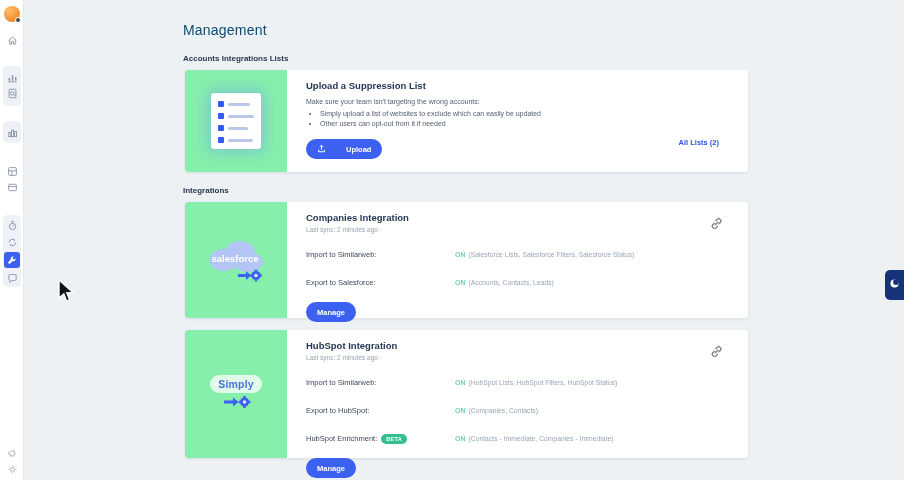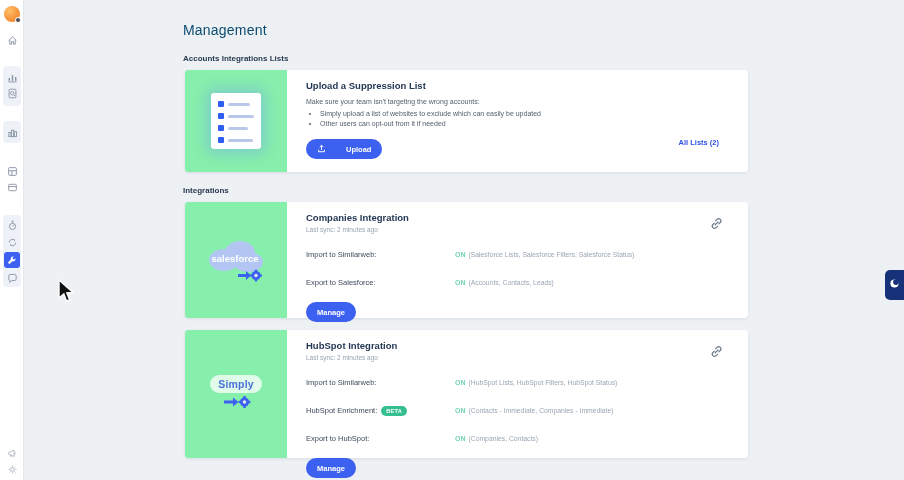--- a/index.html
+++ b/index.html
@@ -275,30 +275,30 @@
       <div class="card-title">HubSpot Integration</div>
       <div class="last-sync">Last sync: 2 minutes ago</div>
       <div class="irow">
         <span class="ilabel">
             <span>Import to Similarweb:</span>
           </span>
         <span><span class="istatus">ON</span><span class="idetail">(HubSpot Lists, HubSpot Filters, HubSpot Status)</span></span>
       </div>
       <div class="irow">
         <span class="ilabel">
+            <span>Export to HubSpot:</span>
+          </span>
+        <span><span class="istatus">ON</span><span class="idetail">(Companies, Contacts)</span></span>
+      </div>
+      <div class="irow">
+        <span class="ilabel">
           <span>HubSpot Enrichment:</span>
           <span class="beta-badge">BETA</span>
         </span>
         <span><span class="istatus">ON</span><span class="idetail">(Contacts - Immediate, Companies - Immediate)</span></span>
-      </div>
-      <div class="irow">
-        <span class="ilabel">
-            <span>Export to HubSpot:</span>
-          </span>
-        <span><span class="istatus">ON</span><span class="idetail">(Companies, Contacts)</span></span>
       </div>
       <button class="btn manage-btn">Manage</button>
     </div>
   </section>
 
   <div class="edge-widget">
     <span>
       <svg width="13" height="13" viewBox="0 0 14 14">
           <circle cx="7" cy="7" r="4.4" fill="#fff"></circle>
           <circle cx="8.6" cy="5.4" r="3.1" fill="#16337a"></circle>

